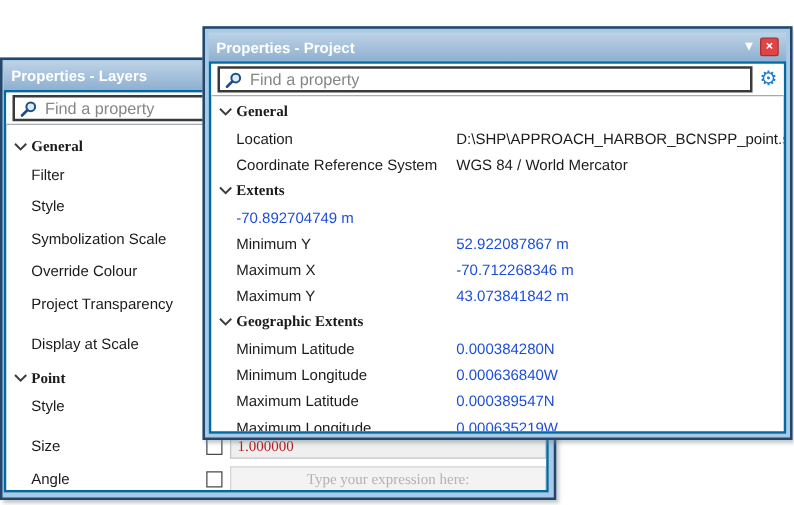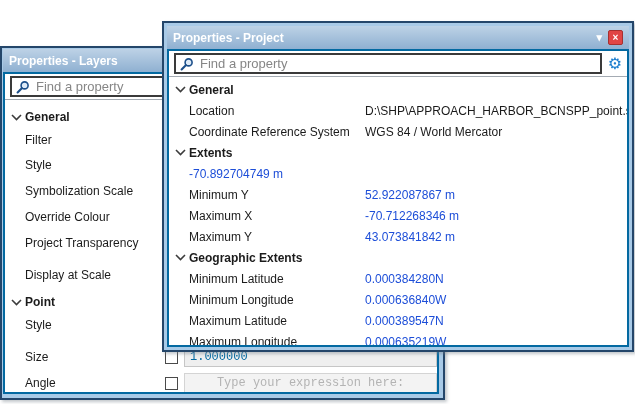--- a/index.html
+++ b/index.html
@@ -51,38 +51,38 @@
     flex:1; border:none; outline:none; background:transparent;
     font-family:"Liberation Sans", sans-serif; font-size:13px; color:#1b1b1b;
   }
   .searchbox input::placeholder { color:#868686; }
   .mag { flex:0 0 auto; margin-right:6px; display:block; }
   .gear { flex:0 0 auto; margin-left:6px; color:#1d7ece; font-size:16px; line-height:1; }
   
   .plist { flex:1; padding-top:2px; overflow:hidden; }
   .prow { height:21px; display:flex; align-items:center; }
   .chevcol { flex:0 0 20px; padding-left:6px; display:flex; align-items:center; }
-  .phead { font-weight:bold; }
+  .phead { font-weight:bold;font-family:Liberation Serif, serif; }
   .plabel { flex:0 0 176px; white-space:nowrap; }
   .pvalue { flex:1; white-space:nowrap; overflow:hidden; }
   .pvalue.muted { color:#1d4ed8; }
   
   .llist { flex:1; padding-top:6px; overflow:hidden; }
   .lrow { display:flex; align-items:center; }
   .lrow .llabel { white-space:nowrap; }
   .h22{height:22px;} .h24{height:24px;} .h26{height:26px;}
   .mt2{margin-top:2px;} .mt6{margin-top:6px;} .mt8{margin-top:8px;}
   .lrow .llabel.flexlab { flex:0 0 140px; }
   .cbx {
     flex:0 0 13px; width:13px; height:13px; background:#fff;
     border:1px solid #4a4a4a; margin-right:6px;
   }
   .expr {
     width:261px; height:20px; border:1px solid #c6c6c6; background:#efefef;
-    font-family:Liberation Mono, monospace; font-size:12px; color:#0369a1;
+    font-family:Liberation Serif, serif; font-size:12px; color:#b91c1c;
     padding:0 5px; outline:none;
   }
   .expr.center { text-align:center; background:#f3f3f3; border-color:#d4d4d4; }
   .expr.center::placeholder { color:#b3b3b3; }
   .hidden-widget {
     position:absolute; left:331px; top:240px; width:101px; height:28px;
     background:#f3f3f3; border:1px solid #bdbdbd;
   }
 </style>
 </head>

